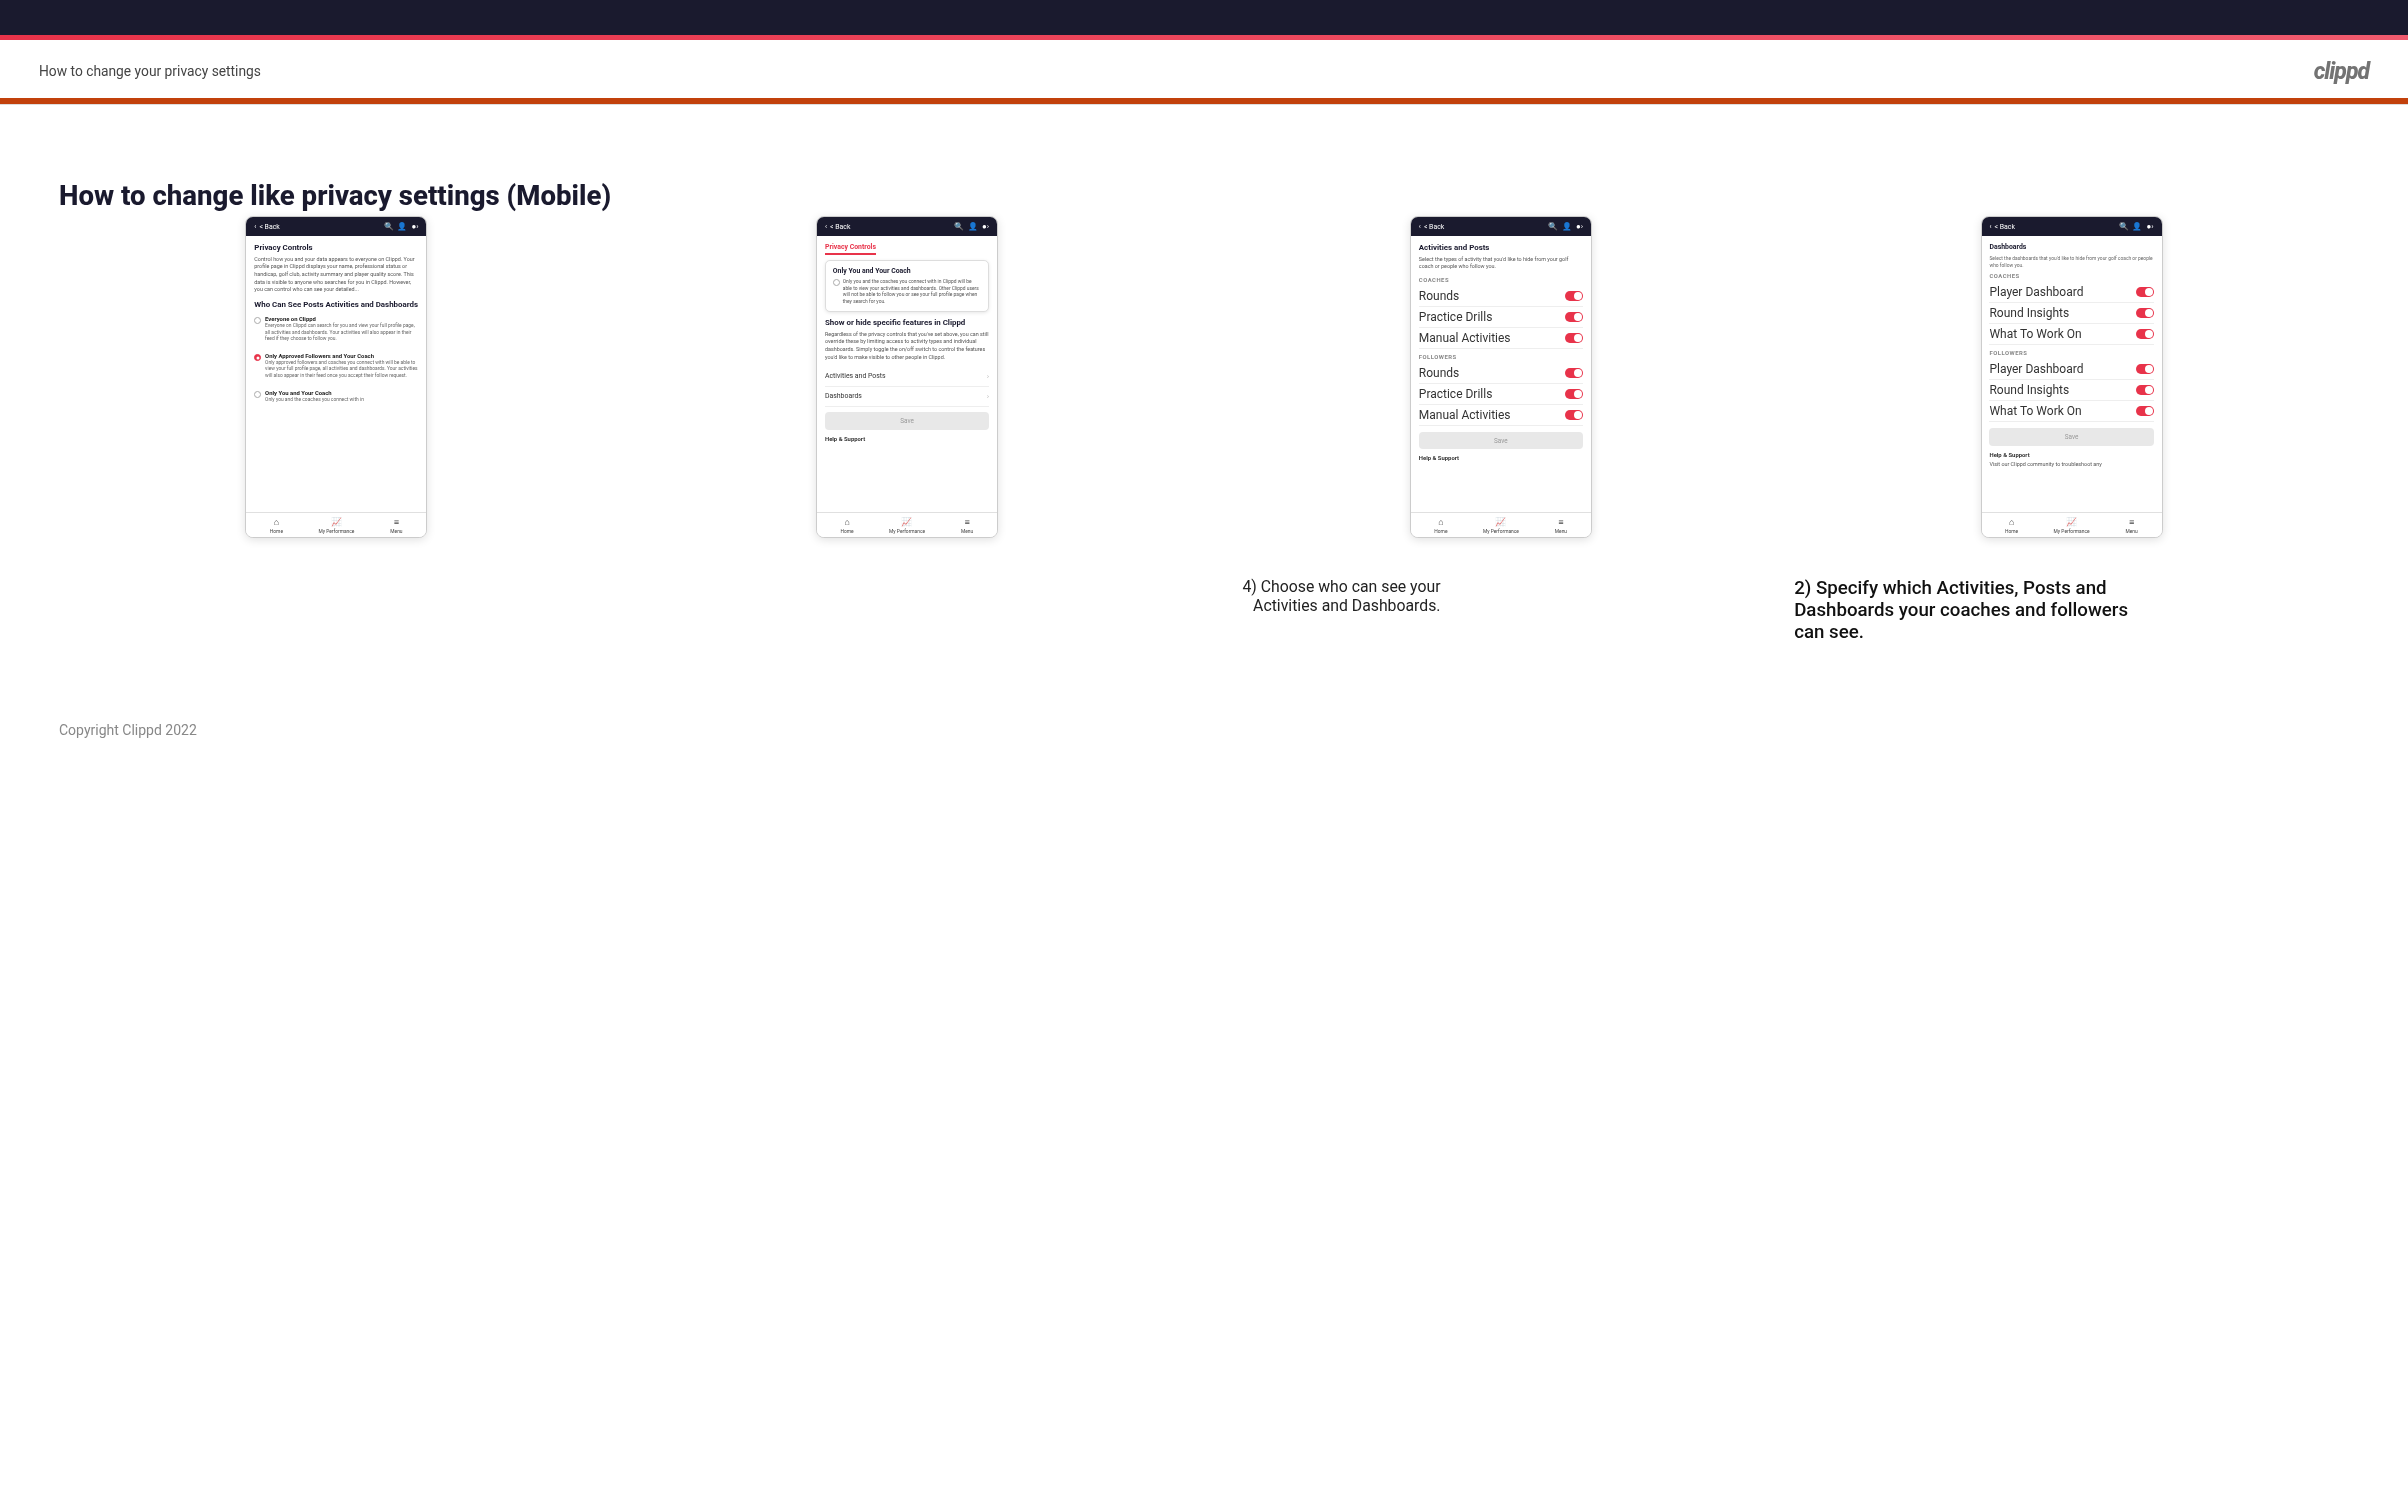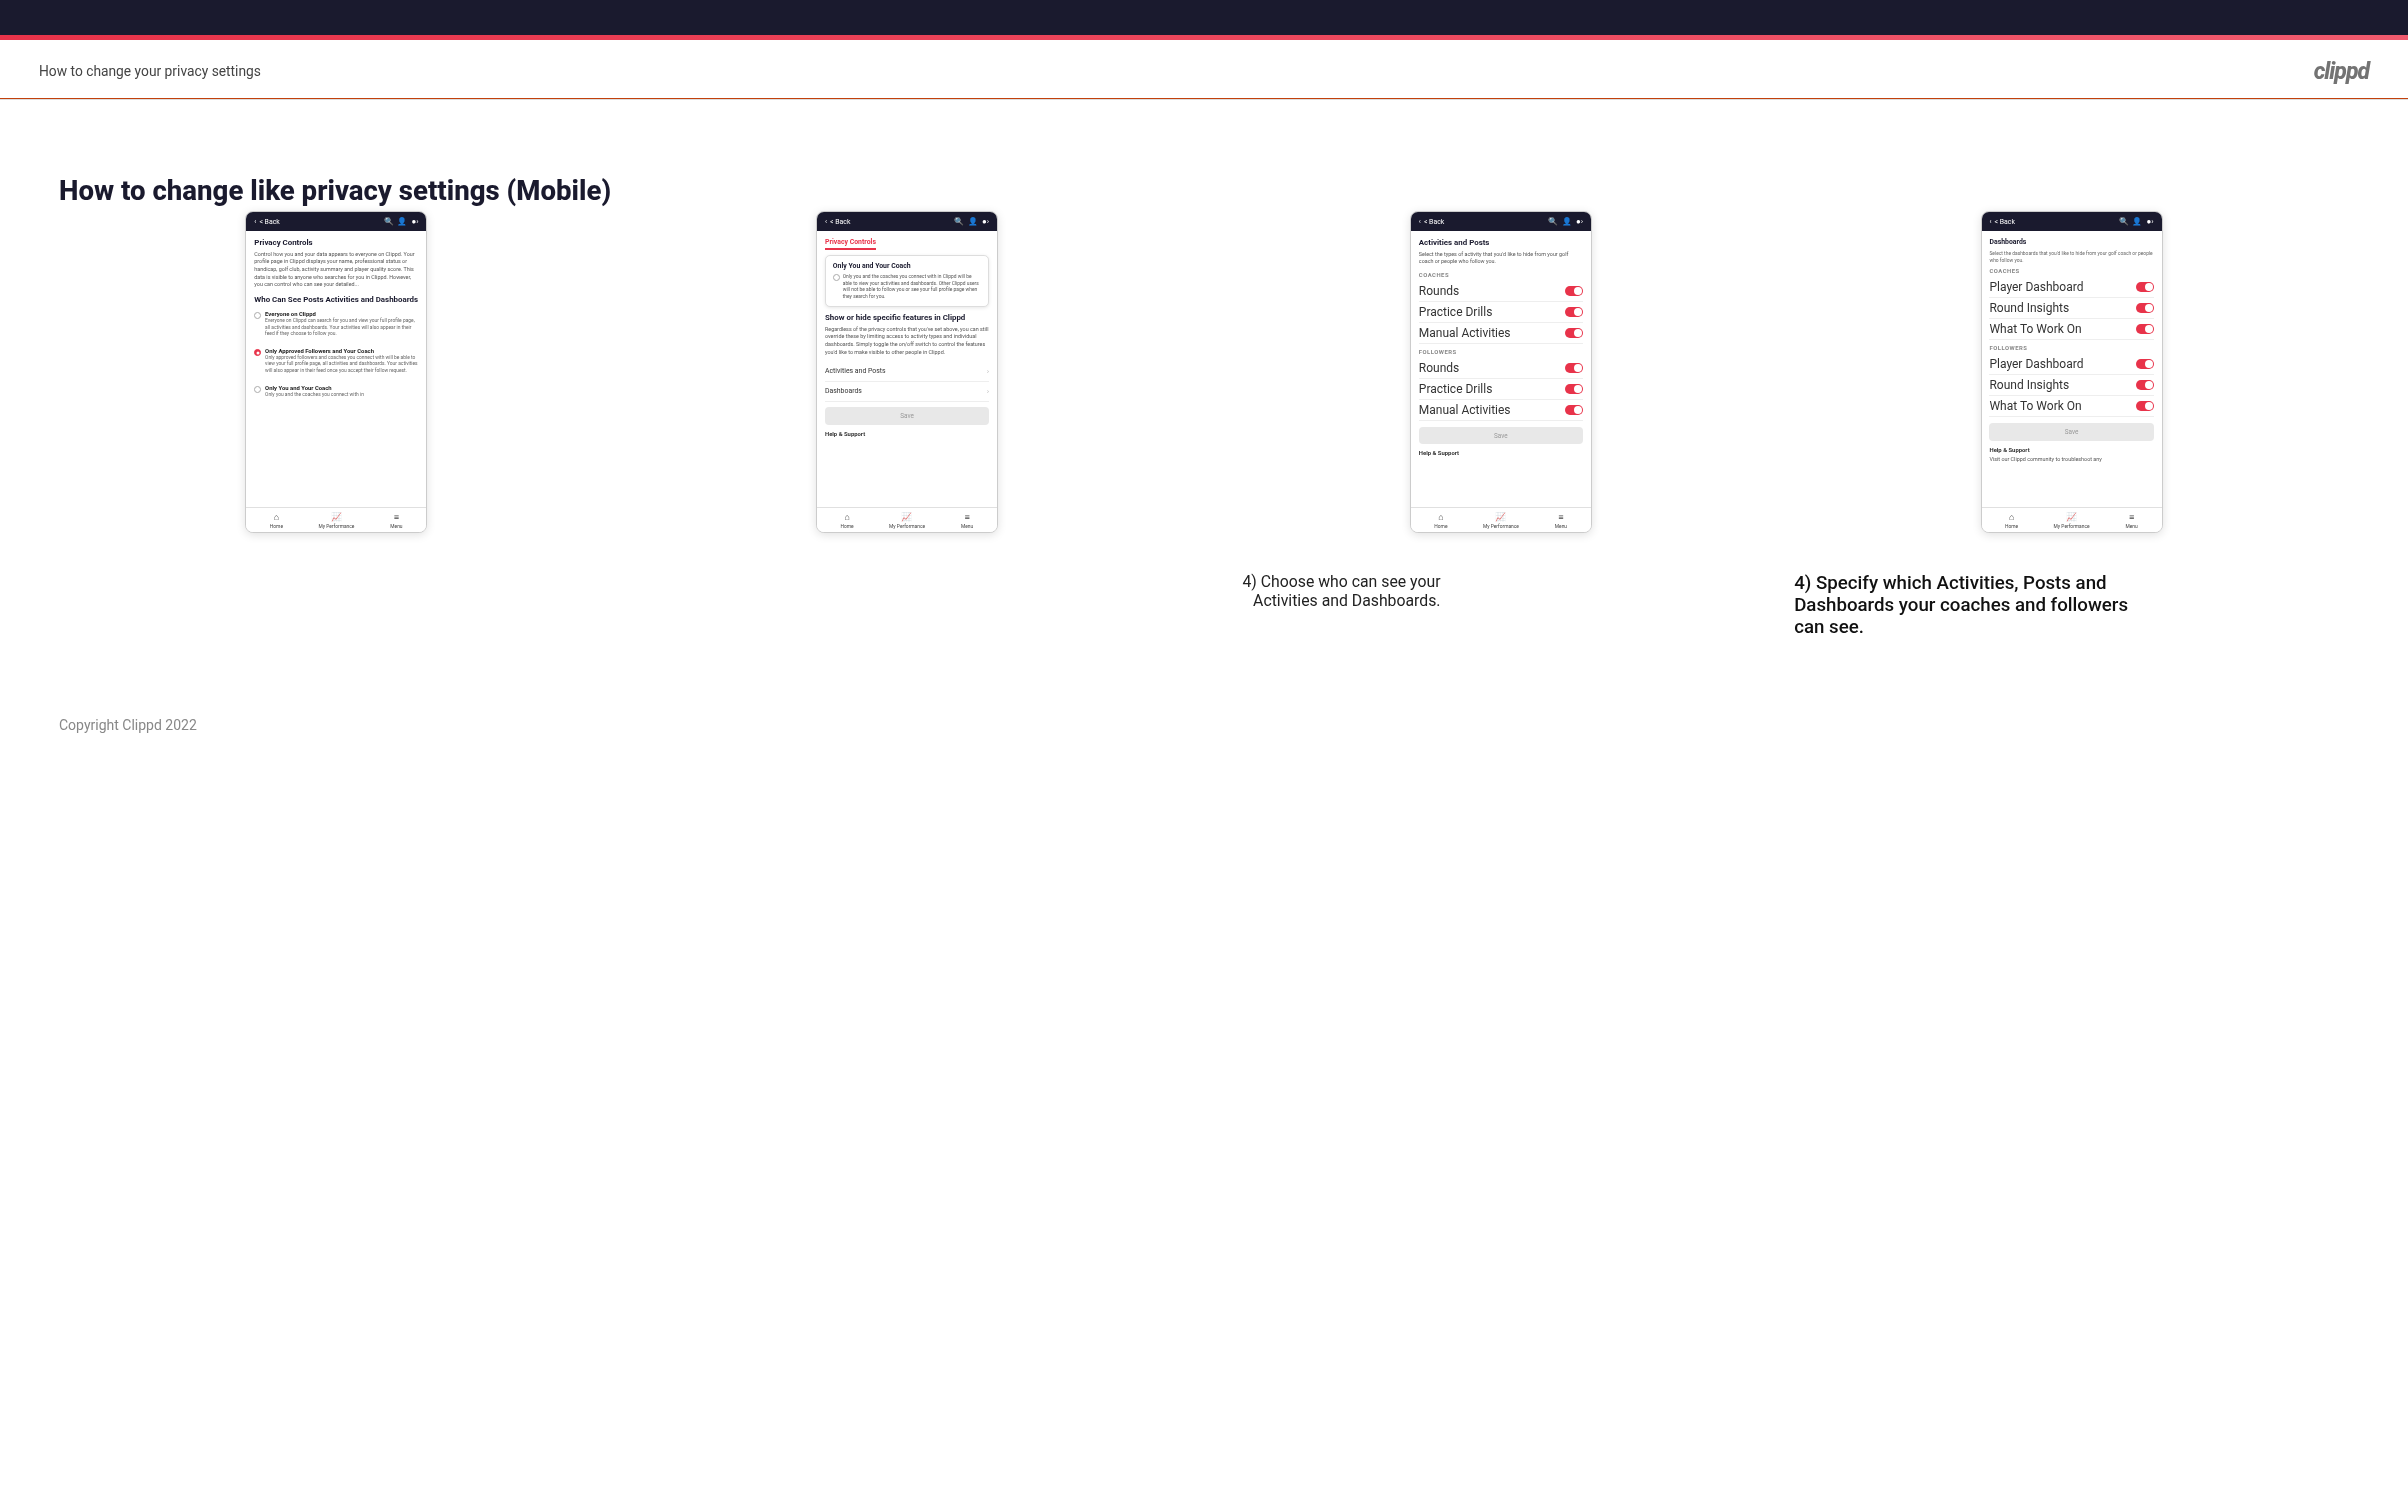--- a/index.html
+++ b/index.html
@@ -19,21 +19,21 @@
       height: 4.9px;
       background: linear-gradient(to right, #e8334a, #f05a6e);
     }
 
     
     .header {
       display: flex;
       align-items: center;
       justify-content: space-between;
       padding: 17.7px 39px 13.8px;
-      border-bottom: 1px solid #c2410c;
+      border-bottom: 6px solid #c2410c;
     }
     .header-breadcrumb {
       font-size: 13.8px;
       color: #444;
     }
     .logo {
       font-size: 23px;
       font-weight: 800;
       color: #737373;
       font-style: italic;
@@ -638,21 +638,21 @@
             </div>
           </div>
         </div>
       </div>
 
       <div style="display:flex;gap:15.8px;width:100%;margin-top:19.7px;">
         <div style="flex:1;text-align:center;">
           <div class="caption">4) Choose who can see your Activities and Dashboards.</div>
         </div>
         <div style="flex:1;">
-          <div class="caption-large">4) Specify which Activities, Posts and Dashboards your  coaches and followers can see.</div>
+          <div class="caption-large">2) Specify which Activities, Posts and Dashboards your  coaches and followers can see.</div>
         </div>
       </div>
     </div>
 
   </div>
 </div>
 
 <div class="footer">
   <span>Copyright Clippd 2022</span>
 </div>

